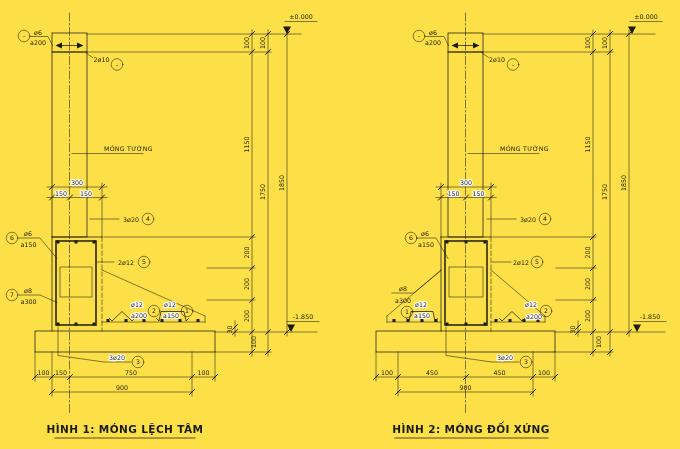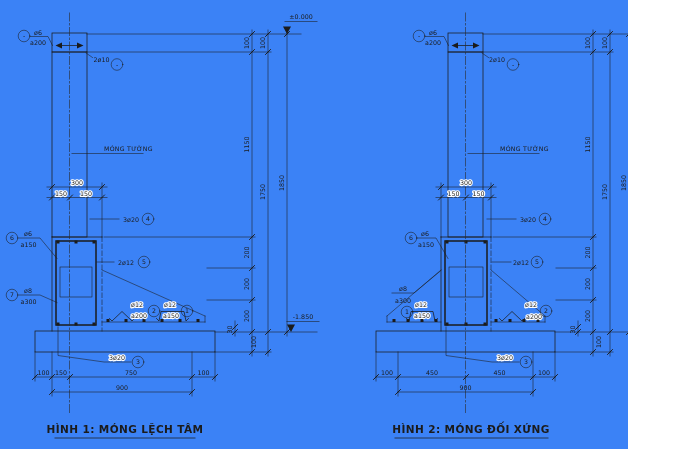--- a/index.html
+++ b/index.html
@@ -1,16 +1,16 @@
 <!DOCTYPE html>
 <html><head>
 <meta charset="utf-8">
 <style>
   html,body{margin:0;padding:0;background:#fff}
-  .stage{position:relative;width:628px;height:449px;background:#3b82f6;overflow:hidden}
+  .stage{position:relative;width:680px;height:449px;background:#fde047;overflow:hidden}
   svg{display:block}
   .ln{stroke:#1b1b1b;stroke-width:.75;fill:none;stroke-linecap:square}
   .thin{stroke-width:.55}
   .dim{stroke-width:.55}
   .bold{stroke-width:1.5}
   .dsh{stroke-dasharray:4.5 2.5}
   .cl{stroke-dasharray:8 2.5 1.5 2.5;stroke-width:.6;stroke:#2a2a2a}
   .tick{stroke:#1b1b1b;stroke-width:.95;fill:none}
   .blk{fill:#1b1b1b;stroke:none}
   .t{font-family:"DejaVu Sans",sans-serif;font-size:6.3px;fill:#1b1b1b}

